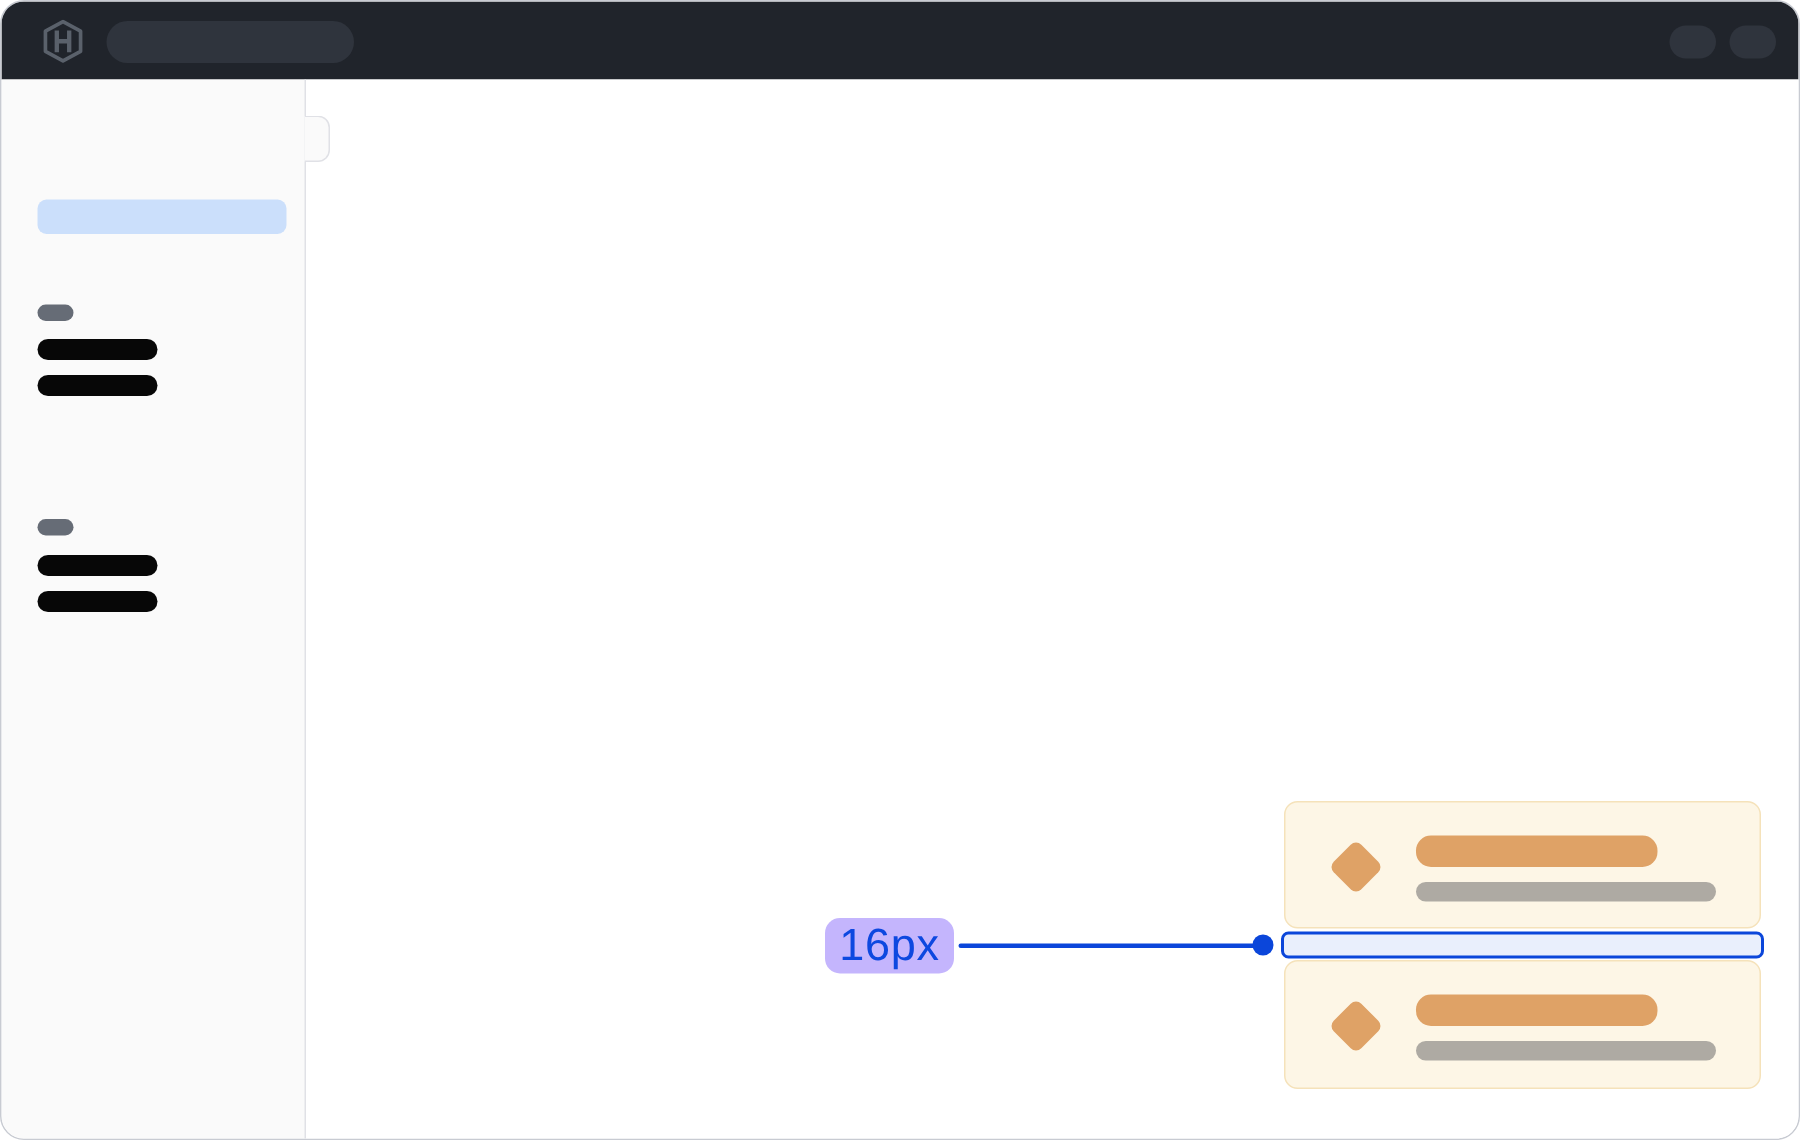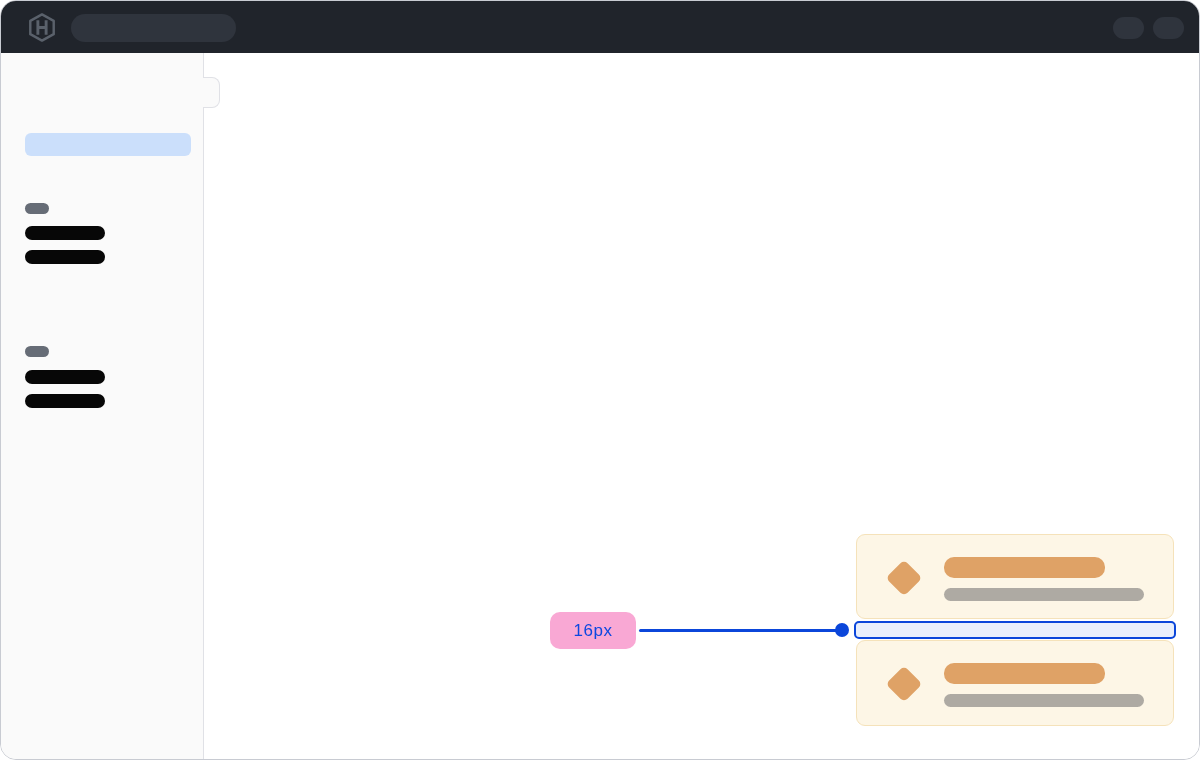--- a/index.html
+++ b/index.html
@@ -84,23 +84,23 @@
   .measure-line {
     position: absolute; left: 638px; top: 628px; width: 200px; height: 3px;
     background: #0b46da; border-radius: 2px;
   }
   .measure-dot {
     position: absolute; left: 834px; top: 622px; width: 14px; height: 14px;
     background: #0b46da; border-radius: 50%;
   }
   .measure-label {
     position: absolute; left: 549px; top: 611px; width: 86px; height: 37px;
-    background: #f9a8d4; border-radius: 10px;
+    background: #c4b5fd; border-radius: 10px;
     display: flex; align-items: center; justify-content: center;
-    color: #0d48e0; font-size: 17px; font-weight: 500; letter-spacing: 0.5px;
+    color: #0d48e0; font-size: 30px; font-weight: 500; letter-spacing: 0.5px;
   }
 </style>
 </head>
 <body>
 
 <div class="window">
 
   <div class="topbar">
     <svg class="logo" viewBox="0 0 24 26">
       <g fill="none" stroke="#5a616b" stroke-width="2.2" stroke-linejoin="round">

